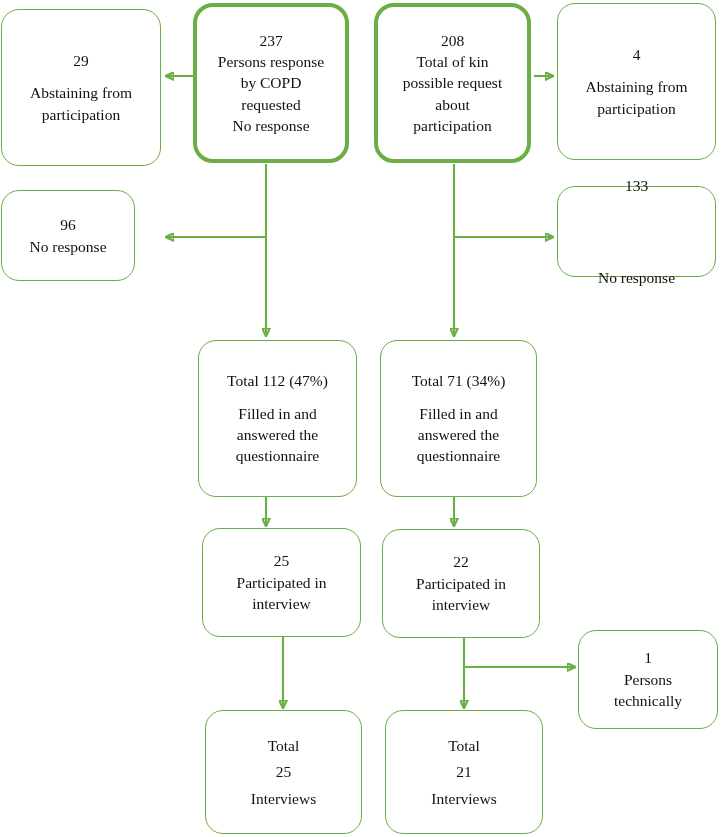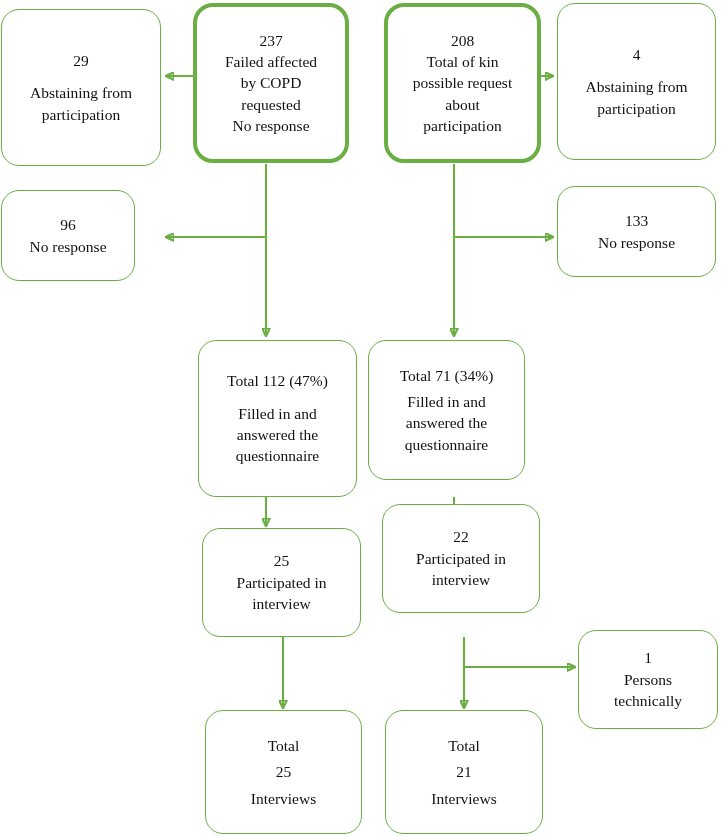--- a/index.html
+++ b/index.html
@@ -86,28 +86,28 @@
   <div class="node" style="left:1px;top:9px;width:160px;height:157px;">
     <span class="ln">29</span>
     <span class="gap"></span>
     <span class="ln">Abstaining from</span>
     <span class="ln">participation</span>
   </div>
 
   <div class="node thick" style="left:193px;top:3px;width:156px;height:160px;">
     <span class="ln">237</span>
     <span class="gap"></span>
-    <span class="ln">Failed affected</span>
+    <span class="ln">Persons response</span>
     <span class="ln">by COPD</span>
     <span class="ln">requested</span>
     <span class="gap"></span>
     <span class="ln">No response</span>
   </div>
 
-  <div class="node thick" style="left:384px;top:3px;width:157px;height:160px;">
+  <div class="node thick" style="left:374px;top:3px;width:157px;height:160px;">
     <span class="ln">208</span>
     <span class="gap"></span>
     <span class="ln">Total of kin</span>
     <span class="ln">possible request</span>
     <span class="ln">about</span>
     <span class="ln">participation</span>
   </div>
 
   <div class="node" style="left:557px;top:3px;width:159px;height:157px;">
     <span class="ln">4</span>
@@ -115,50 +115,50 @@
     <span class="ln">Abstaining from</span>
     <span class="ln">participation</span>
   </div>
 
   <div class="node" style="left:1px;top:190px;width:134px;height:91px;">
     <span class="ln">96</span>
     <span class="gap"></span>
     <span class="ln">No response</span>
   </div>
 
-  <div class="node" style="left:557px;top:186px;width:159px;height:91px;">
+  <div class="node" style="left:557px;top:186px;width:159px;height:91px;gap:35px;">
     <span class="ln">133</span>
     <span class="gap"></span>
     <span class="ln">No response</span>
   </div>
 
   <div class="node" style="left:198px;top:340px;width:159px;height:157px;">
     <span class="ln">Total 112 (47%)</span>
     <span class="gap"></span>
     <span class="ln">Filled in and</span>
     <span class="ln">answered the</span>
     <span class="ln">questionnaire</span>
   </div>
 
-  <div class="node" style="left:368px;top:340px;width:157px;height:140px;">
+  <div class="node" style="left:380px;top:340px;width:157px;height:157px;border-radius:17px;">
     <span class="ln">Total 71 (34%)</span>
     <span class="gap"></span>
     <span class="ln">Filled in and</span>
     <span class="ln">answered the</span>
     <span class="ln">questionnaire</span>
   </div>
 
   <div class="node" style="left:202px;top:528px;width:159px;height:109px;">
     <span class="ln">25</span>
     <span class="gap"></span>
     <span class="ln">Participated in</span>
     <span class="ln">interview</span>
   </div>
 
-  <div class="node" style="left:382px;top:504px;width:158px;height:109px;">
+  <div class="node" style="left:382px;top:529px;width:158px;height:109px;">
     <span class="ln">22</span>
     <span class="gap"></span>
     <span class="ln">Participated in</span>
     <span class="ln">interview</span>
   </div>
 
   <div class="node" style="left:578px;top:630px;width:140px;height:99px;">
     <span class="ln">1</span>
     <span class="gap"></span>
     <span class="ln">Persons</span>

